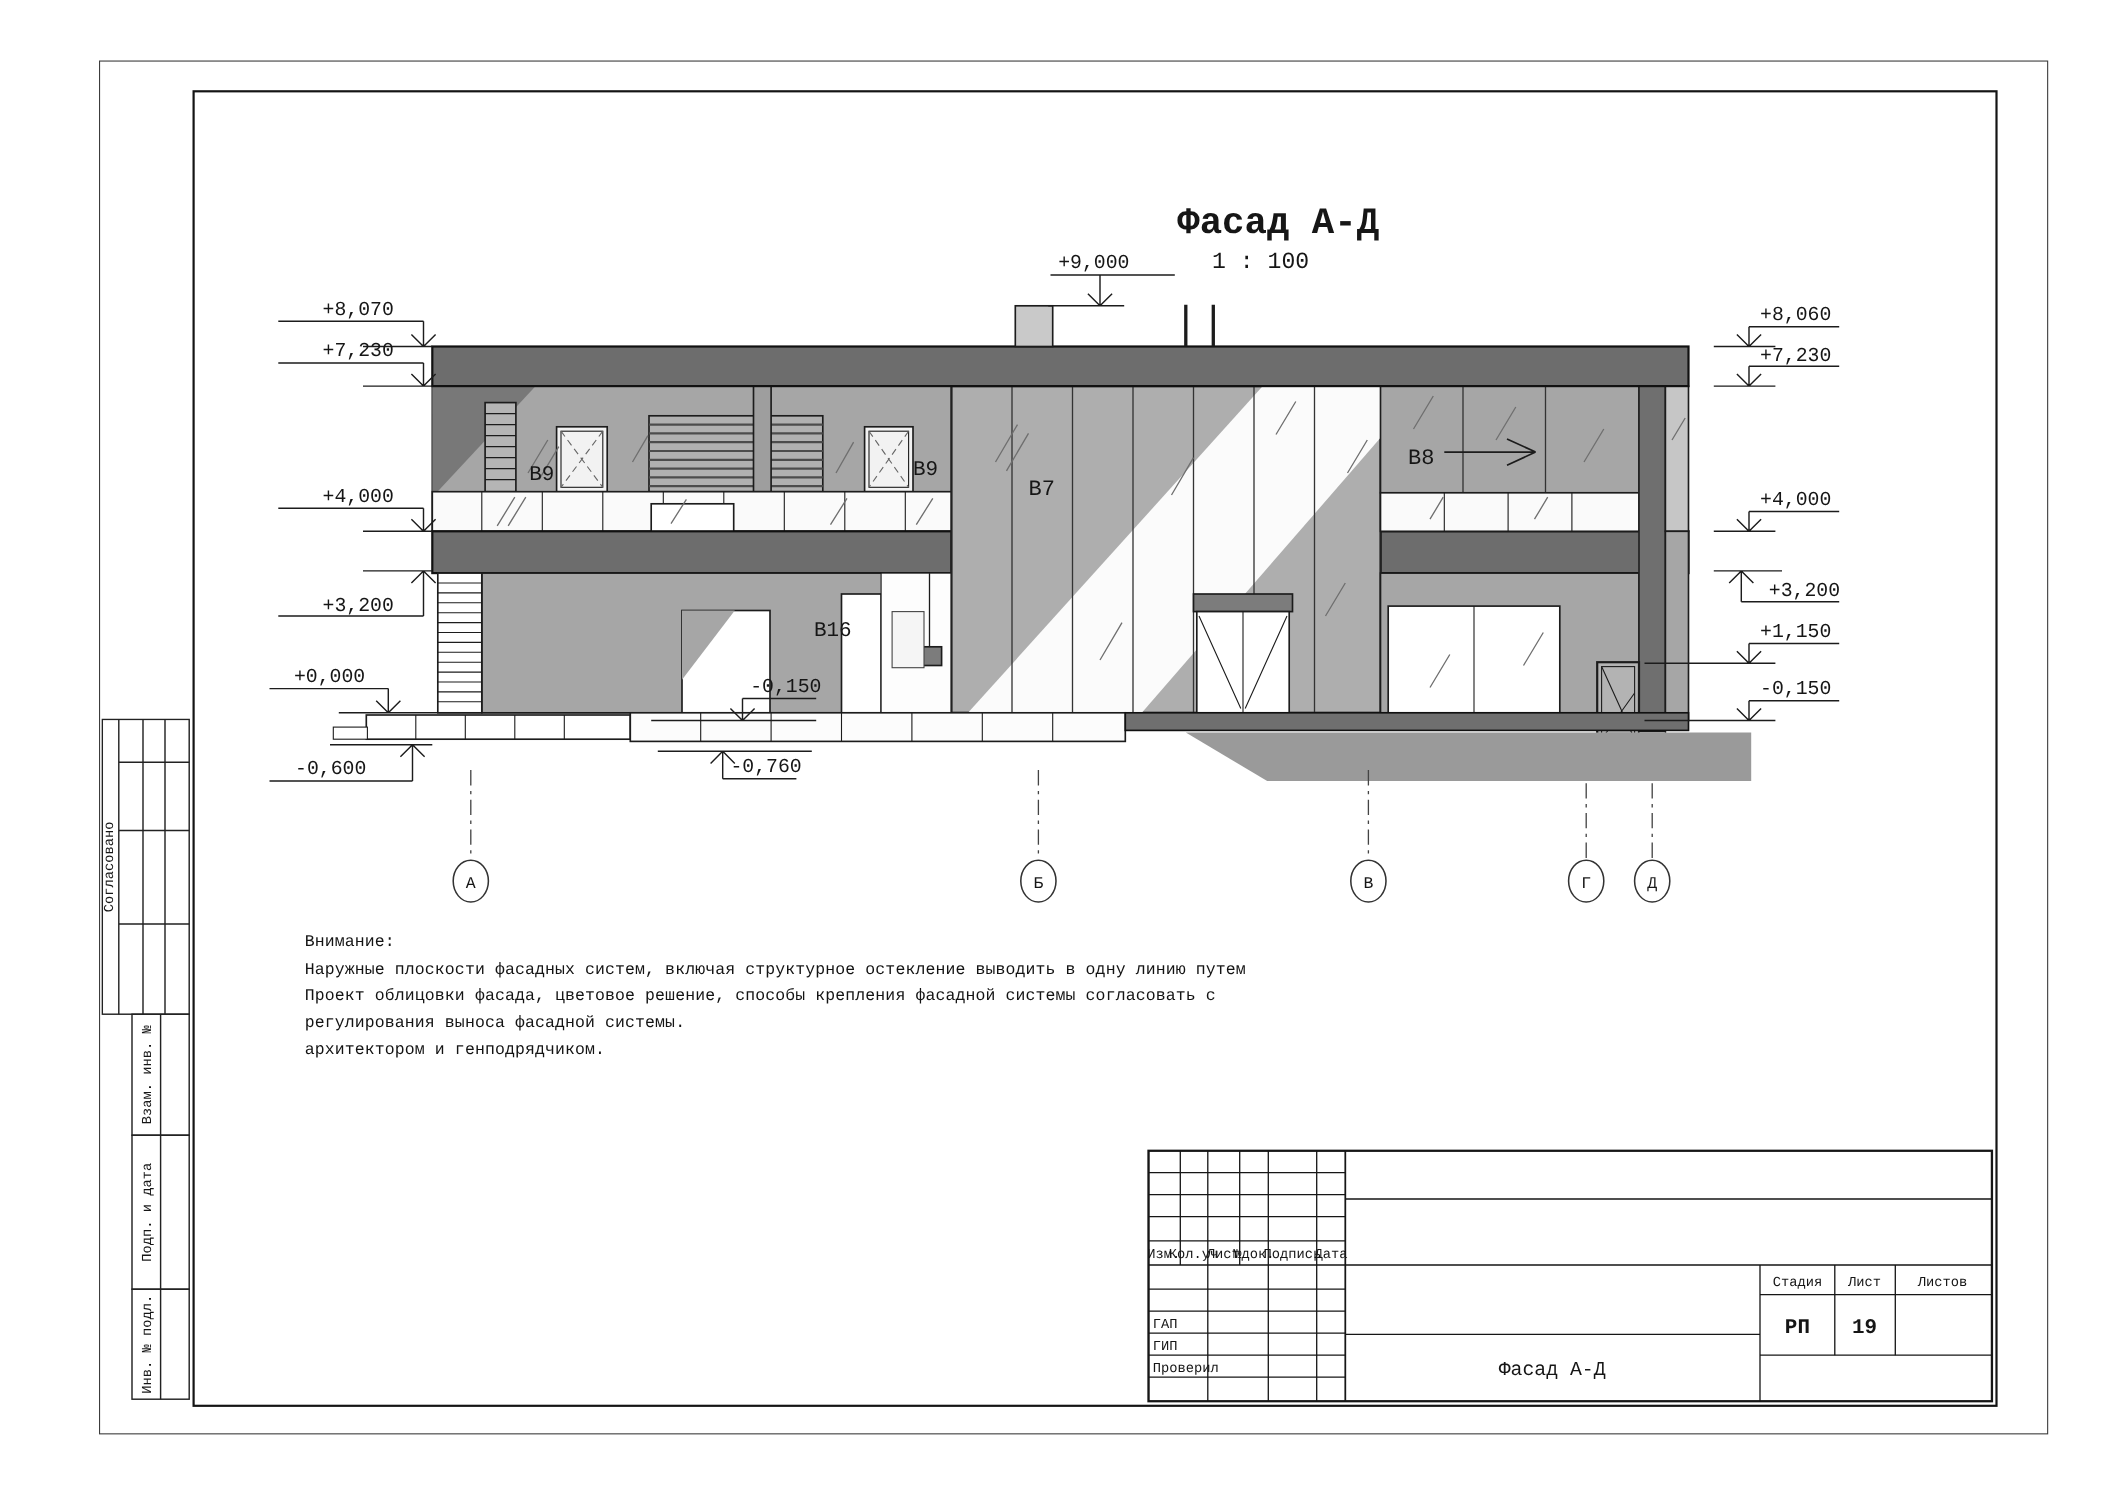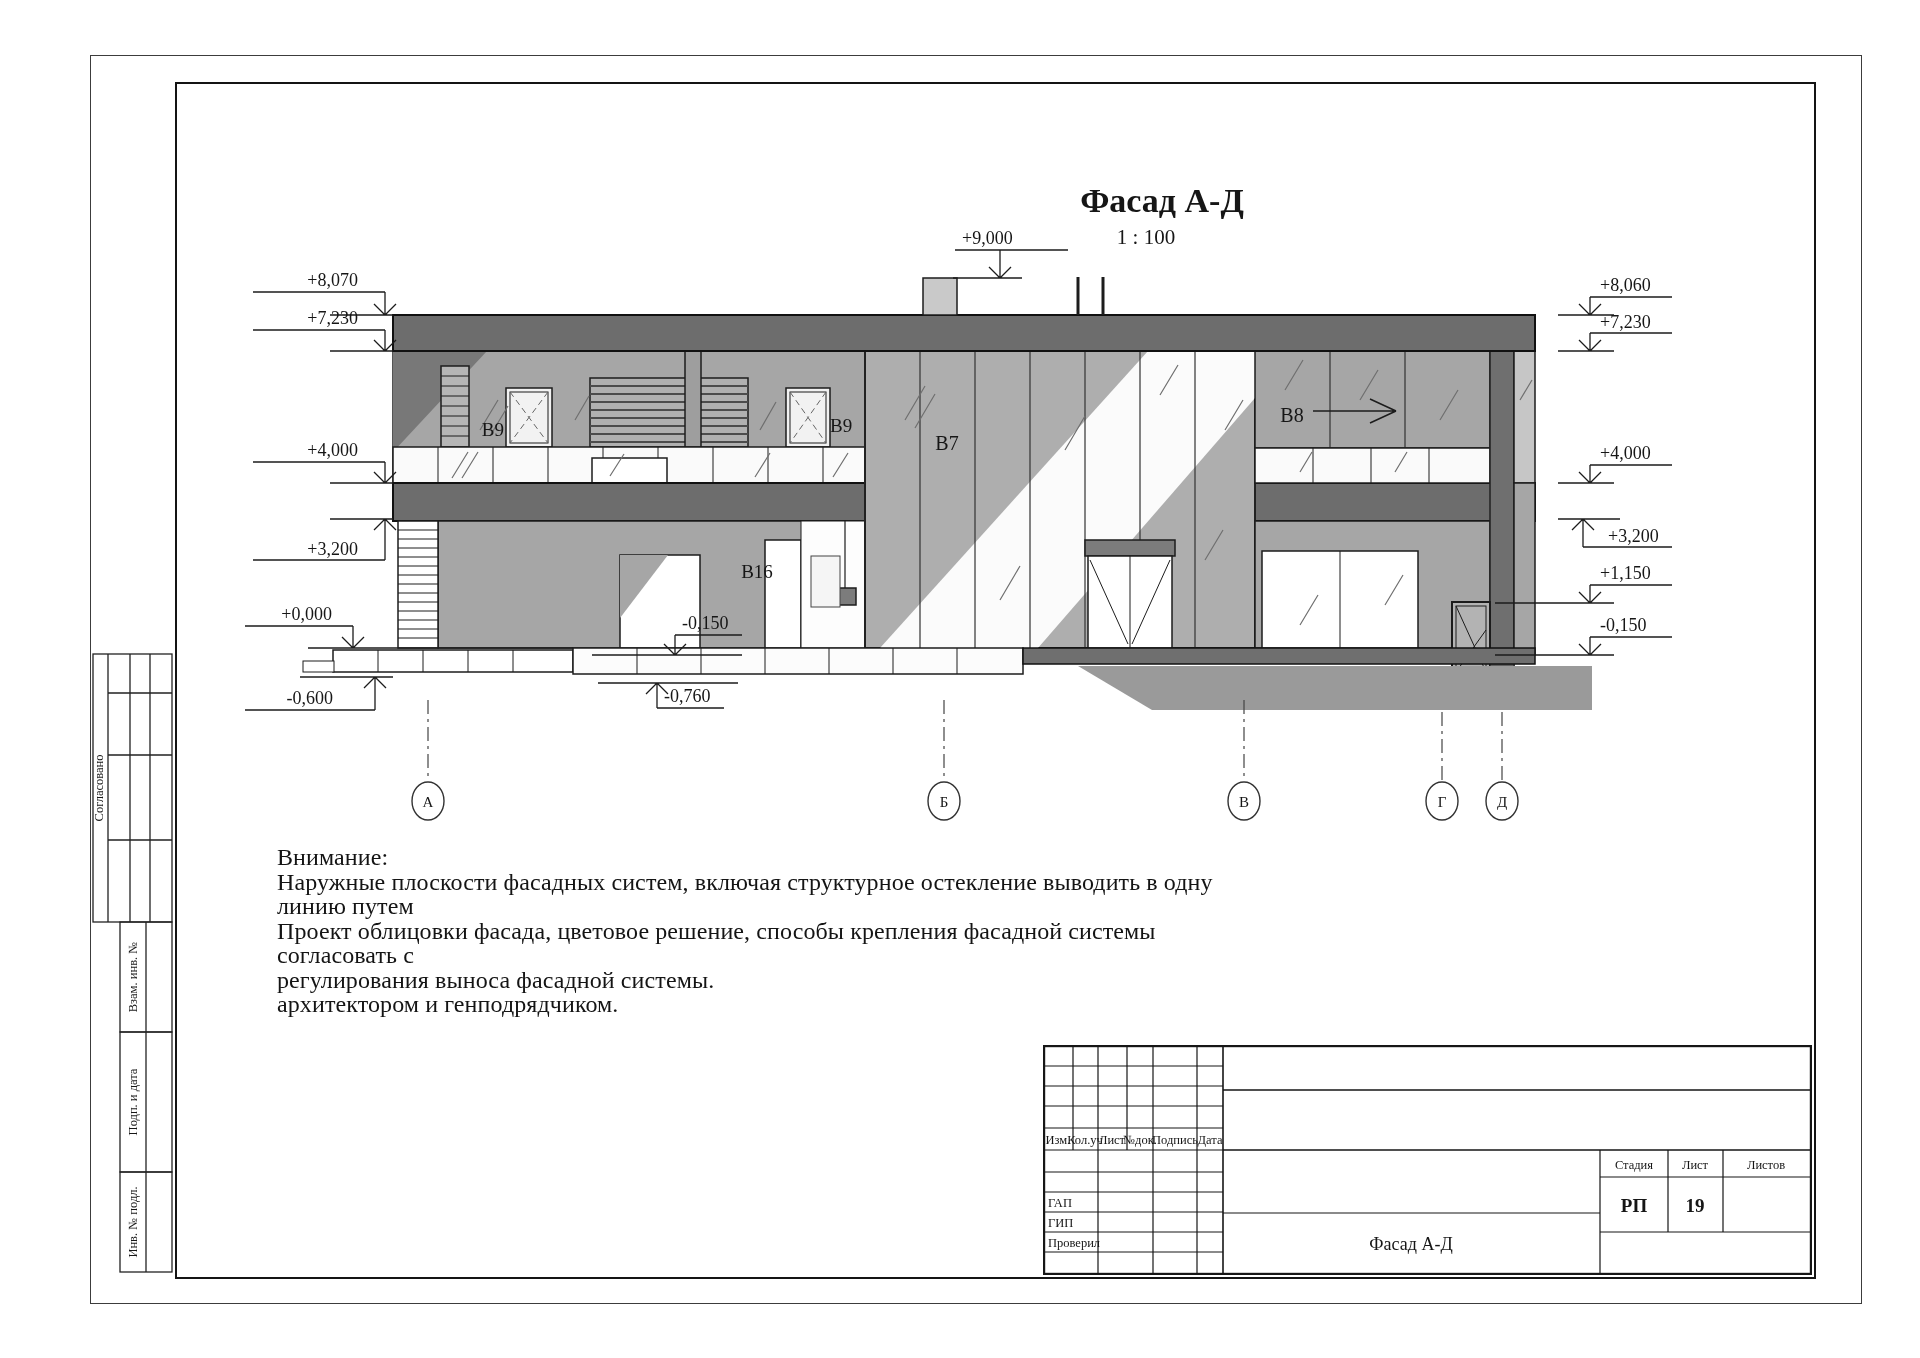--- a/index.html
+++ b/index.html
@@ -1,21 +1,21 @@
 <!DOCTYPE html>
 <html><head>
 <meta charset="utf-8">
 <style>
   html,body{margin:0;padding:0;background:#ffffff;}
   #sheet{position:relative;width:1920px;height:1358px;background:#fff;
-         font-family:Liberation Serif, serif;color:#161616;overflow:hidden;}
+         font-family:Liberation Mono, monospace;color:#161616;overflow:hidden;}
   .abs{position:absolute;}
   #outer-border{left:90px;top:55px;width:1770px;height:1247px;border:1.5px solid #3c3c3c;}
   #inner-frame{left:175px;top:82px;width:1637px;height:1193px;border:2.5px solid #141414;}
-  #note-block{left:277px;top:845px;width:990px;font-size:24px;line-height:24.5px;
+  #note-block{left:277px;top:845px;width:990px;font-size:15px;line-height:24.5px;
               color:#141414;letter-spacing:0.1px;}
   svg text{fill:#161616;stroke:none;}
   .t18{font-size:18px;}
   .t19{font-size:19px;}
   .t20{font-size:20px;}
   .ttl{font-size:34px;font-weight:bold;}
   .tsc{font-size:21px;}
   .tax{font-size:15px;}
   .tb-lbl{font-size:12.5px;}
   .tb-big{font-size:19px;font-weight:bold;}

